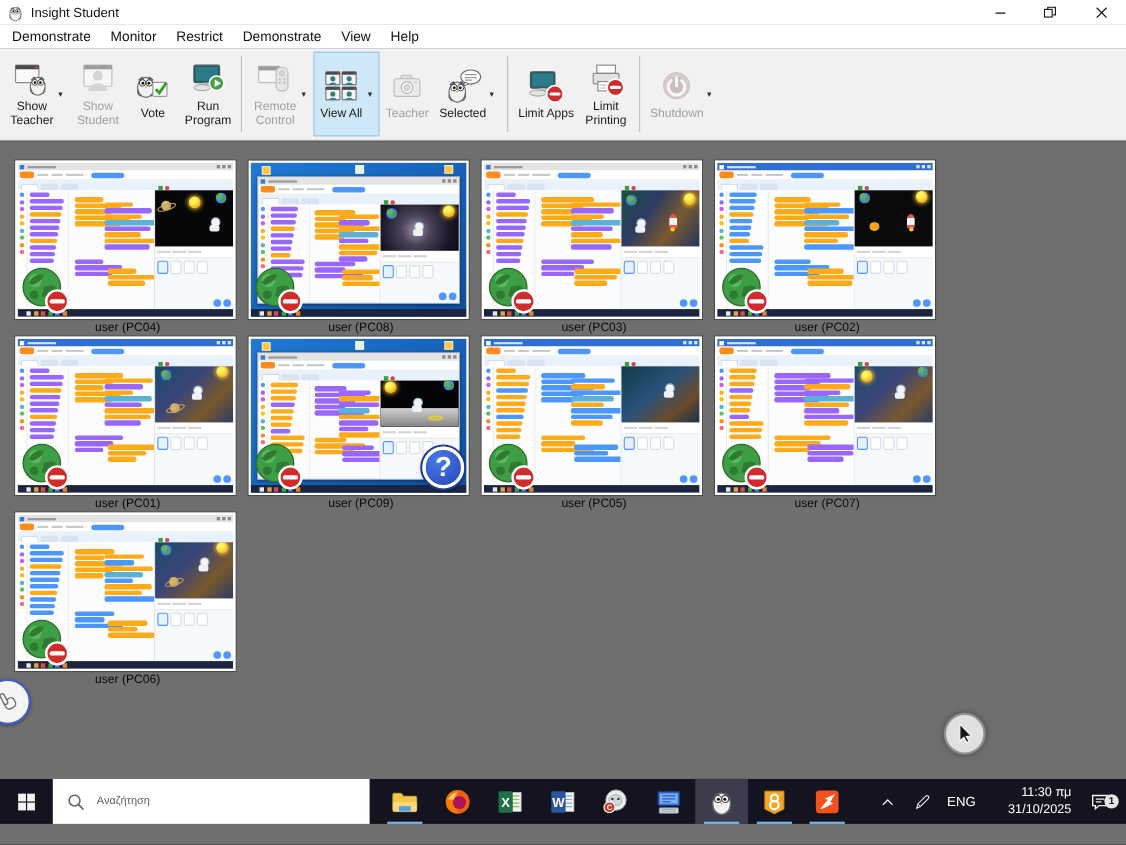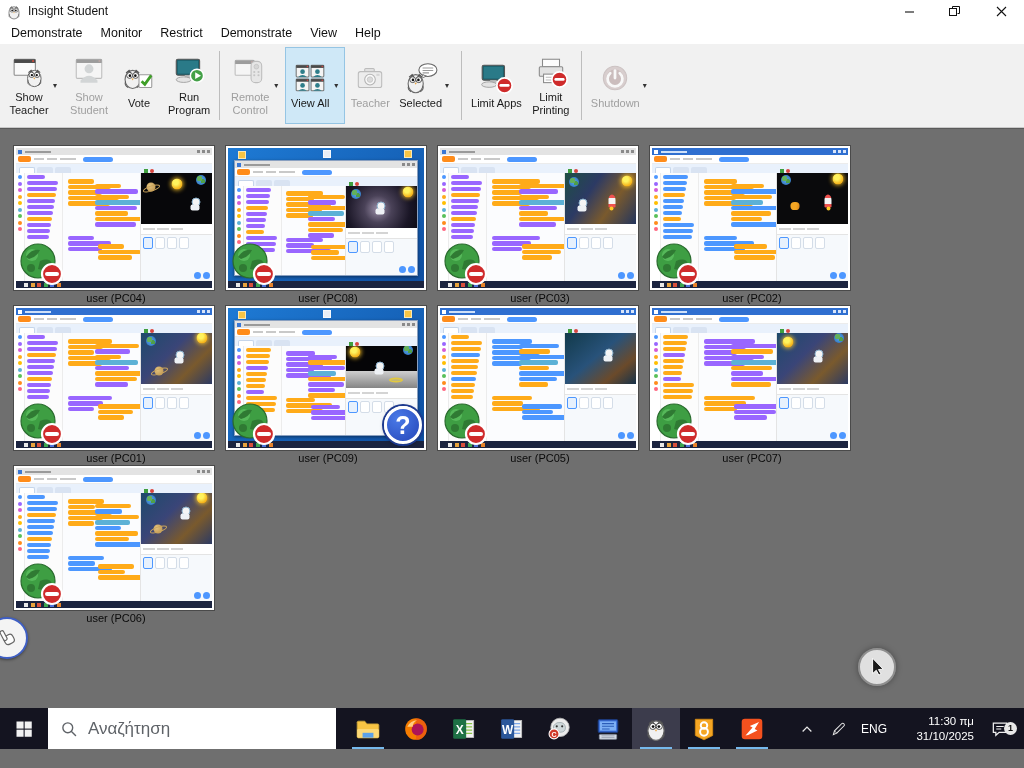--- a/index.html
+++ b/index.html
@@ -113,21 +113,21 @@
   
   .statusbar{height:19px;background:#f2f2f2;border-top:1px solid #cfcfcf;display:flex;align-items:center;font-size:12px;color:#111;padding-left:4px;position:relative;}
   .sb-text{margin-right:7px;}
   .sb-sep{position:absolute;left:400px;top:2px;bottom:2px;width:1px;background:#c4c4c4;}
   .sb-owl{position:absolute;left:409px;top:1px;width:16px;height:16px;}
 
   
   .taskbar{height:41px;background:var(--taskbar-bg,#141420);display:flex;align-items:stretch;color:#fff;}
   .start{width:48px;display:flex;align-items:center;justify-content:center;}
   .searchbox{width:288px;background:#fff;display:flex;align-items:center;gap:8px;padding-left:12px;}
-  .searchbox input{border:none;outline:none;font-size:17px;width:210px;font-family:inherit;color:#000000;background:transparent;}
+  .searchbox input{border:none;outline:none;font-size:10px;width:210px;font-family:inherit;color:#000000;background:transparent;}
   .searchbox input::placeholder{color:#5f6368;opacity:1;}
   .tb-icons{display:flex;margin-left:8px;}
   .ticell{width:48px;display:flex;align-items:center;justify-content:center;position:relative;}
   .ticell.active{background:#3c3c4c;}
   .ticell.ul::after{content:'';position:absolute;left:8px;right:8px;bottom:0;height:2.5px;background:var(--taskbar-underline,#76b9ed);}
   .tray{margin-left:auto;display:flex;align-items:center;gap:2px;padding-right:4px;}
   .tray-item{width:30px;display:flex;justify-content:center;align-items:center;}
   .lang{font-size:12px;width:36px;text-align:center;}
   .clock{font-size:11.5px;text-align:right;line-height:1.3;width:76px;margin:0 4px;}
   .notif{position:relative;width:40px;display:flex;justify-content:center;align-items:center;}

